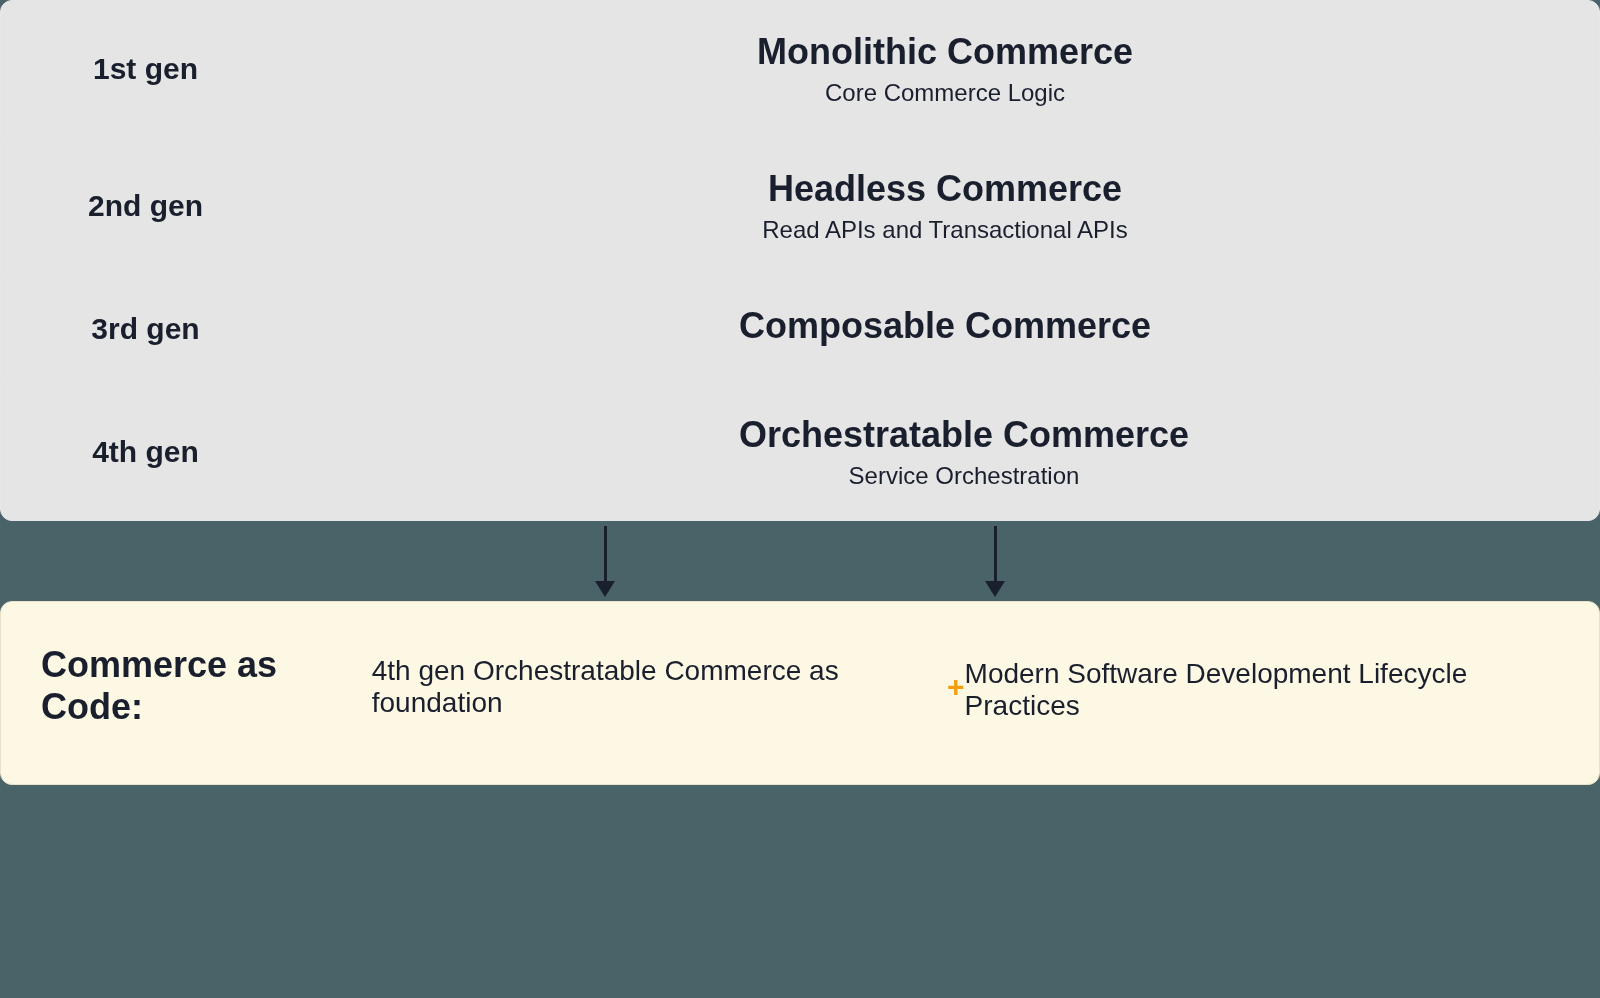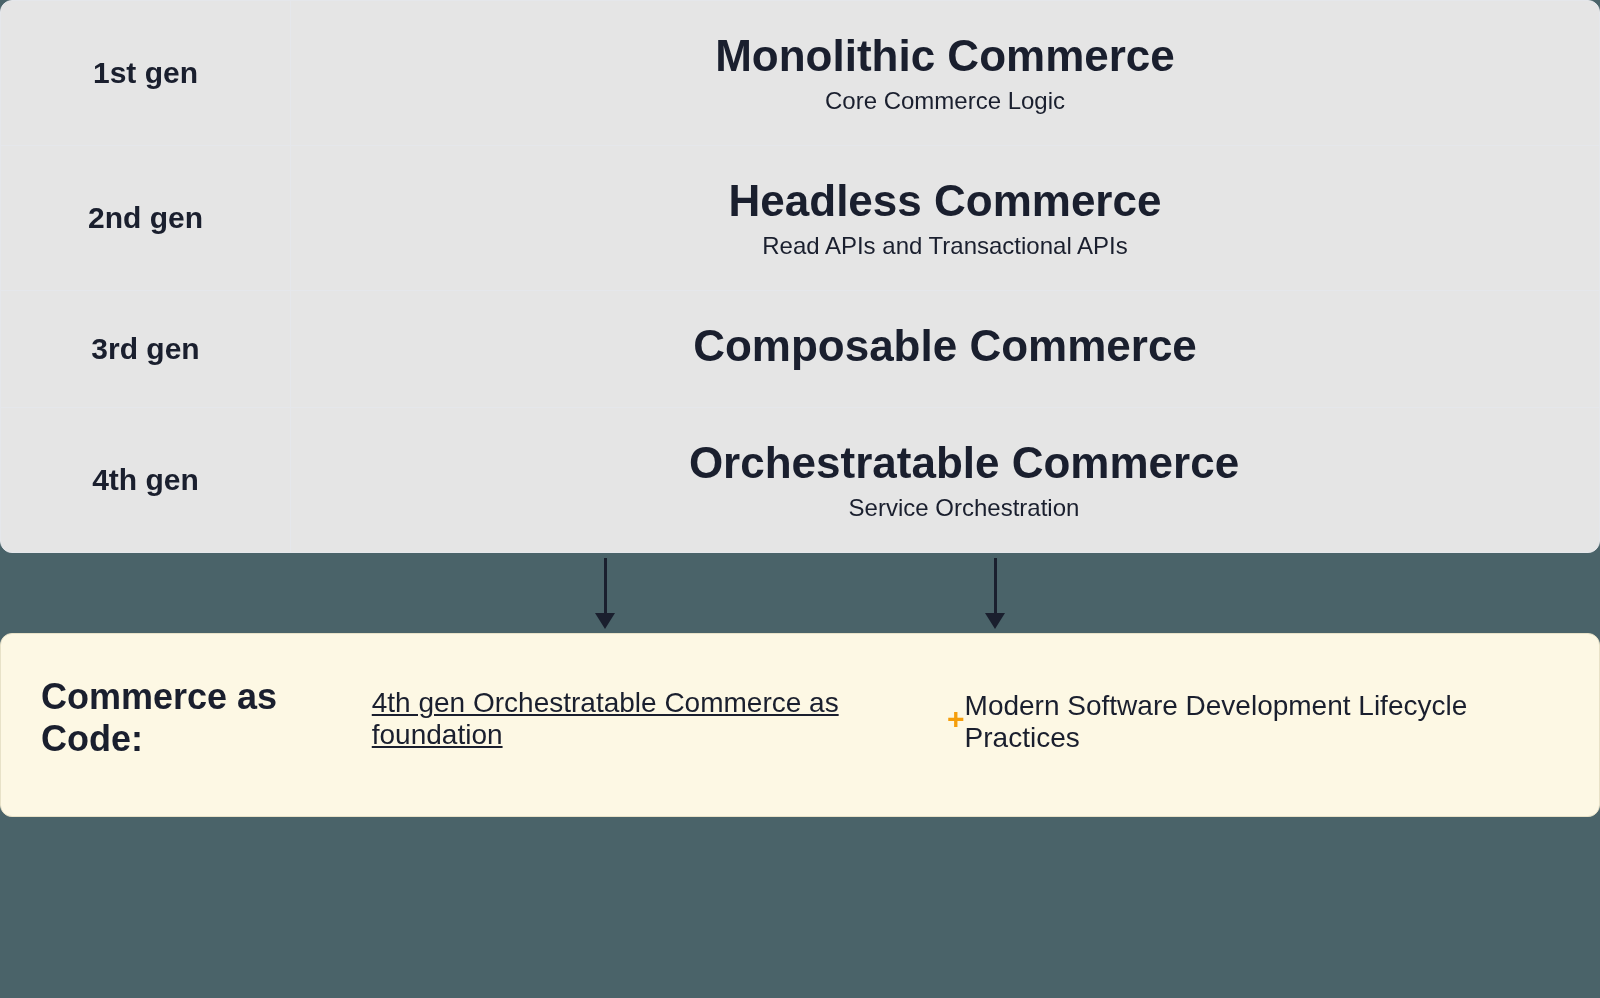--- a/index.html
+++ b/index.html
@@ -46,21 +46,21 @@
     }
     .cell-content {
       flex: 1;
       display: flex;
       flex-direction: column;
       align-items: center;
       justify-content: center;
       padding: 30px 20px;
     }
     .cell-title {
-      font-size: 44px;
+      font-size: 36px;
       font-weight: 700;
       color: #1a1f2e;
       margin-bottom: 6px;
     }
     .cell-subtitle {
       font-size: 24px;
       font-weight: 400;
       color: #1a1f2e;
     }
     .arrows {
@@ -102,21 +102,20 @@
       font-size: 36px;
       font-weight: 700;
       color: #1a1f2e;
       margin-bottom: 8px;
     }
     .bottom-line1 {
       font-size: 28px;
       font-weight: 400;
       color: #1a1f2e;
       margin-bottom: 6px;
-      text-decoration: underline;
     }
     .plus-sign {
       font-size: 30px;
       font-weight: 700;
       color: #f59e0b;
       margin-bottom: 6px;
     }
     .bottom-line2 {
       font-size: 28px;
       font-weight: 400;

